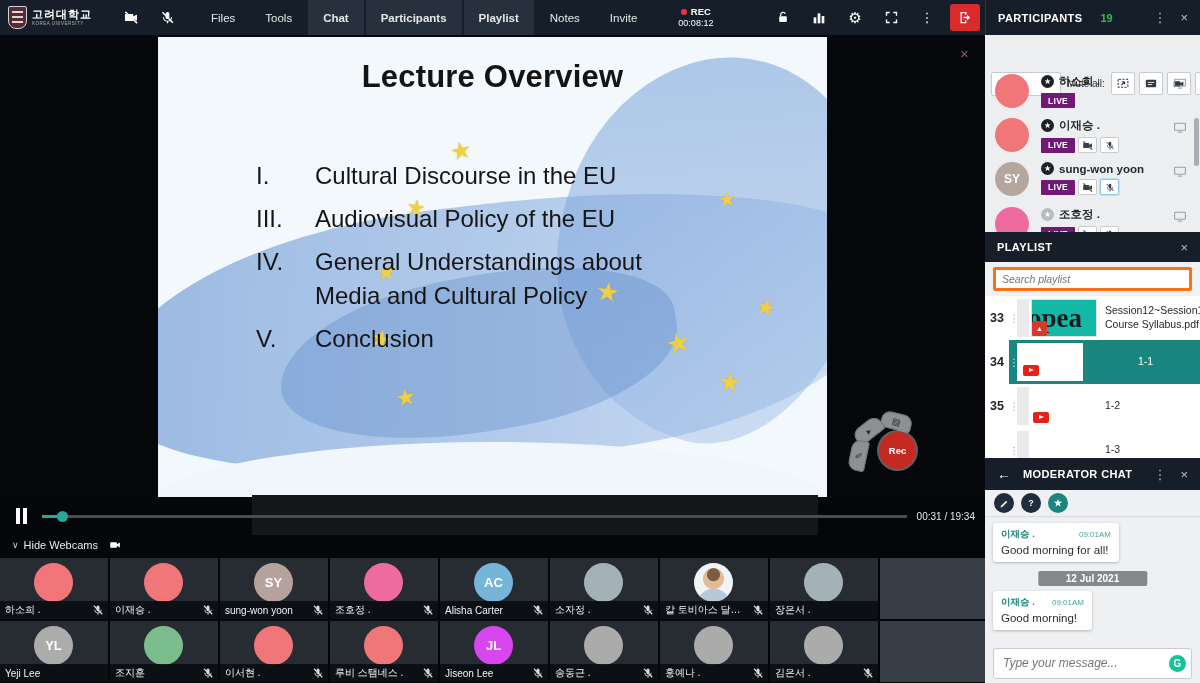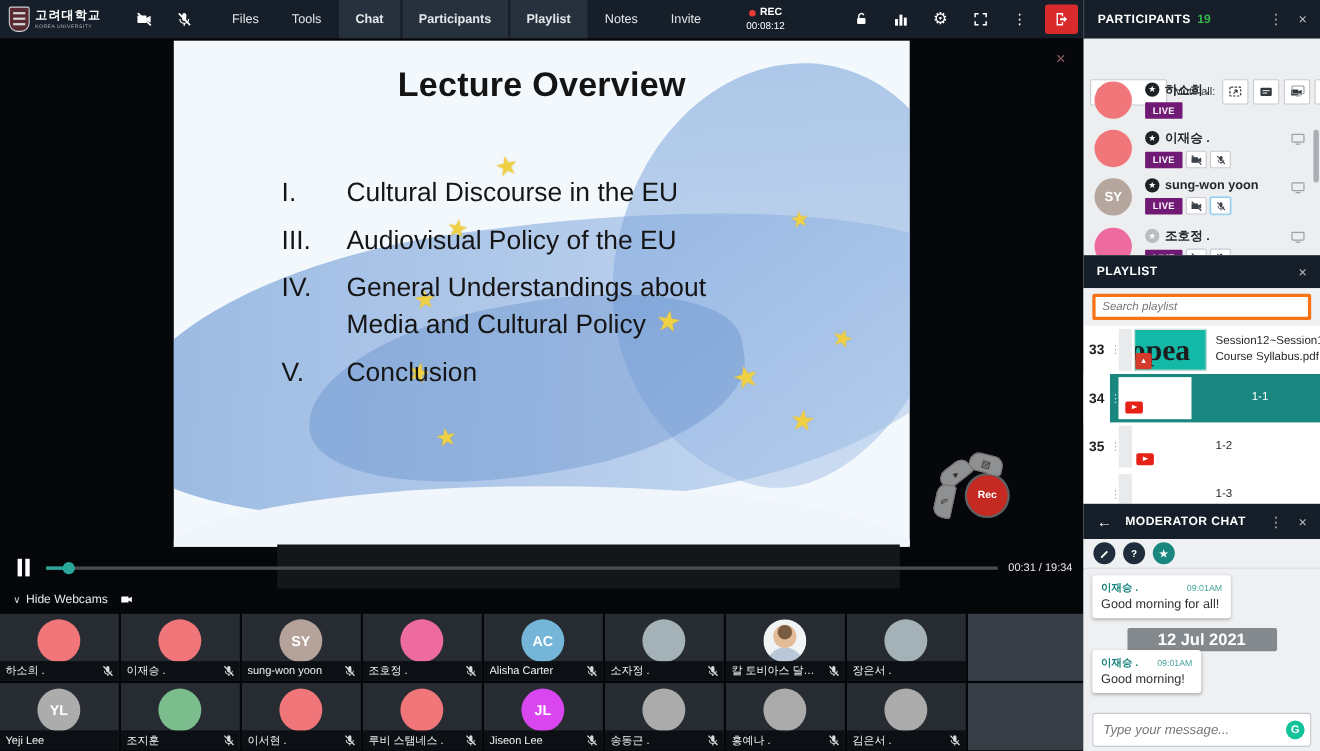--- a/index.html
+++ b/index.html
@@ -83,21 +83,21 @@
   .cam-mic{margin:0 4px;flex:none;display:flex;align-items:center;}
   .cam-filler{flex:1;background:#373e45;}
 
   
   .rpanel{position:absolute;left:985px;top:0;width:215px;height:683px;background:#eceef0;}
   .sec-header{position:absolute;left:0;width:215px;background:#161f29;color:#fff;display:flex;align-items:center;padding:0 12px;}
   .sec-title{font-size:11px;font-weight:bold;letter-spacing:.4px;}
   .hdr-icons{margin-left:auto;display:flex;align-items:center;gap:14px;}
   .hdr-glyph{color:#b9bfc5;font-size:13px;cursor:pointer;line-height:1;}
   .rp-header{top:0;height:35px;border-left:1px solid #2a3440;}
-  .count{color:#35b54a;font-weight:bold;font-size:11px;margin-left:6px;}
+  .count{color:#35b54a;font-weight:bold;font-size:11px;margin-left:18px;}
 
   .rp-toolbar{position:absolute;left:0;top:30px;width:215px;height:35px;display:flex;align-items:center;padding:0 6px;gap:4px;margin-top:36px;}
   .search-box{width:70px;height:24px;background:#fff;border:1px solid #c7cbd0;border-radius:2px;display:flex;align-items:center;padding:0 4px;}
   .search-box input{border:0;outline:0;width:50px;font-size:10px;background:transparent;}
   .mute-label{font-size:10px;color:#2f3337;margin:0 2px;white-space:nowrap;}
   .sq-btn{width:24px;height:23px;background:#fff;border:1px solid #c7cbd0;border-radius:2px;display:flex;align-items:center;justify-content:center;cursor:pointer;flex:none;}
 
   .plist{position:absolute;left:0;top:70px;width:215px;height:162px;overflow:hidden;}
   .p-row{position:absolute;left:0;width:215px;height:44px;}
   .p-avatar{position:absolute;left:10px;top:4px;width:34px;height:34px;border-radius:50%;display:flex;align-items:center;justify-content:center;color:#fff;font-size:12px;font-weight:bold;}
@@ -141,21 +141,21 @@
   .circle-btn{width:20px;height:20px;border-radius:50%;background:#1f2c3c;color:#fff;font-size:9px;display:flex;align-items:center;justify-content:center;cursor:pointer;font-weight:bold;}
   .circle-btn.teal{background:#1a8680;}
   .chat-msgs{position:absolute;left:0;top:518px;width:215px;height:125px;background:#eef0f2;}
   .bubble{position:absolute;background:#fff;border-radius:3px;box-shadow:0 1px 3px rgba(0,0,0,.25);padding:5px 8px 6px;}
   .bubble1{left:8px;top:5px;width:126px;}
   .bubble2{left:8px;top:73px;width:99px;}
   .msg-head{display:flex;align-items:baseline;gap:8px;}
   .msg-sender{font-size:9.5px;font-weight:bold;color:#17837c;white-space:nowrap;}
   .msg-time{font-size:8px;color:#4aa49d;margin-left:auto;white-space:nowrap;}
   .msg-text{font-size:11.5px;color:#2c2e30;margin-top:3px;white-space:nowrap;}
-  .date-chip{position:absolute;left:50%;top:53px;transform:translateX(-50%);background:#84898e;color:#fff;font-size:15px;font-weight:bold;padding:2px 28px;border-radius:2px;white-space:nowrap;}
+  .date-chip{position:absolute;left:50%;top:53px;transform:translateX(-50%);background:#84898e;color:#fff;font-size:10px;font-weight:bold;padding:2px 28px;border-radius:2px;white-space:nowrap;}
   .chat-input-wrap{position:absolute;left:0;top:643px;width:215px;height:40px;background:#eef0f2;display:flex;align-items:center;padding:0 8px;}
   .chat-input{position:relative;flex:1;height:31px;}
   .chat-input input{width:100%;height:31px;border:1px solid #c7cbd0;border-radius:3px;background:#fff;font-size:12px;font-style:italic;color:#6d7control2;padding:0 26px 0 9px;outline:0;color:#555;}
   .g-badge{position:absolute;right:6px;top:7px;width:17px;height:17px;border-radius:50%;background:#15c39a;color:#fff;font-size:10px;font-weight:bold;display:flex;align-items:center;justify-content:center;cursor:pointer;}
 </style>
 </head>
 <body>
 
 <svg width="0" height="0" style="position:absolute">
   <defs>

